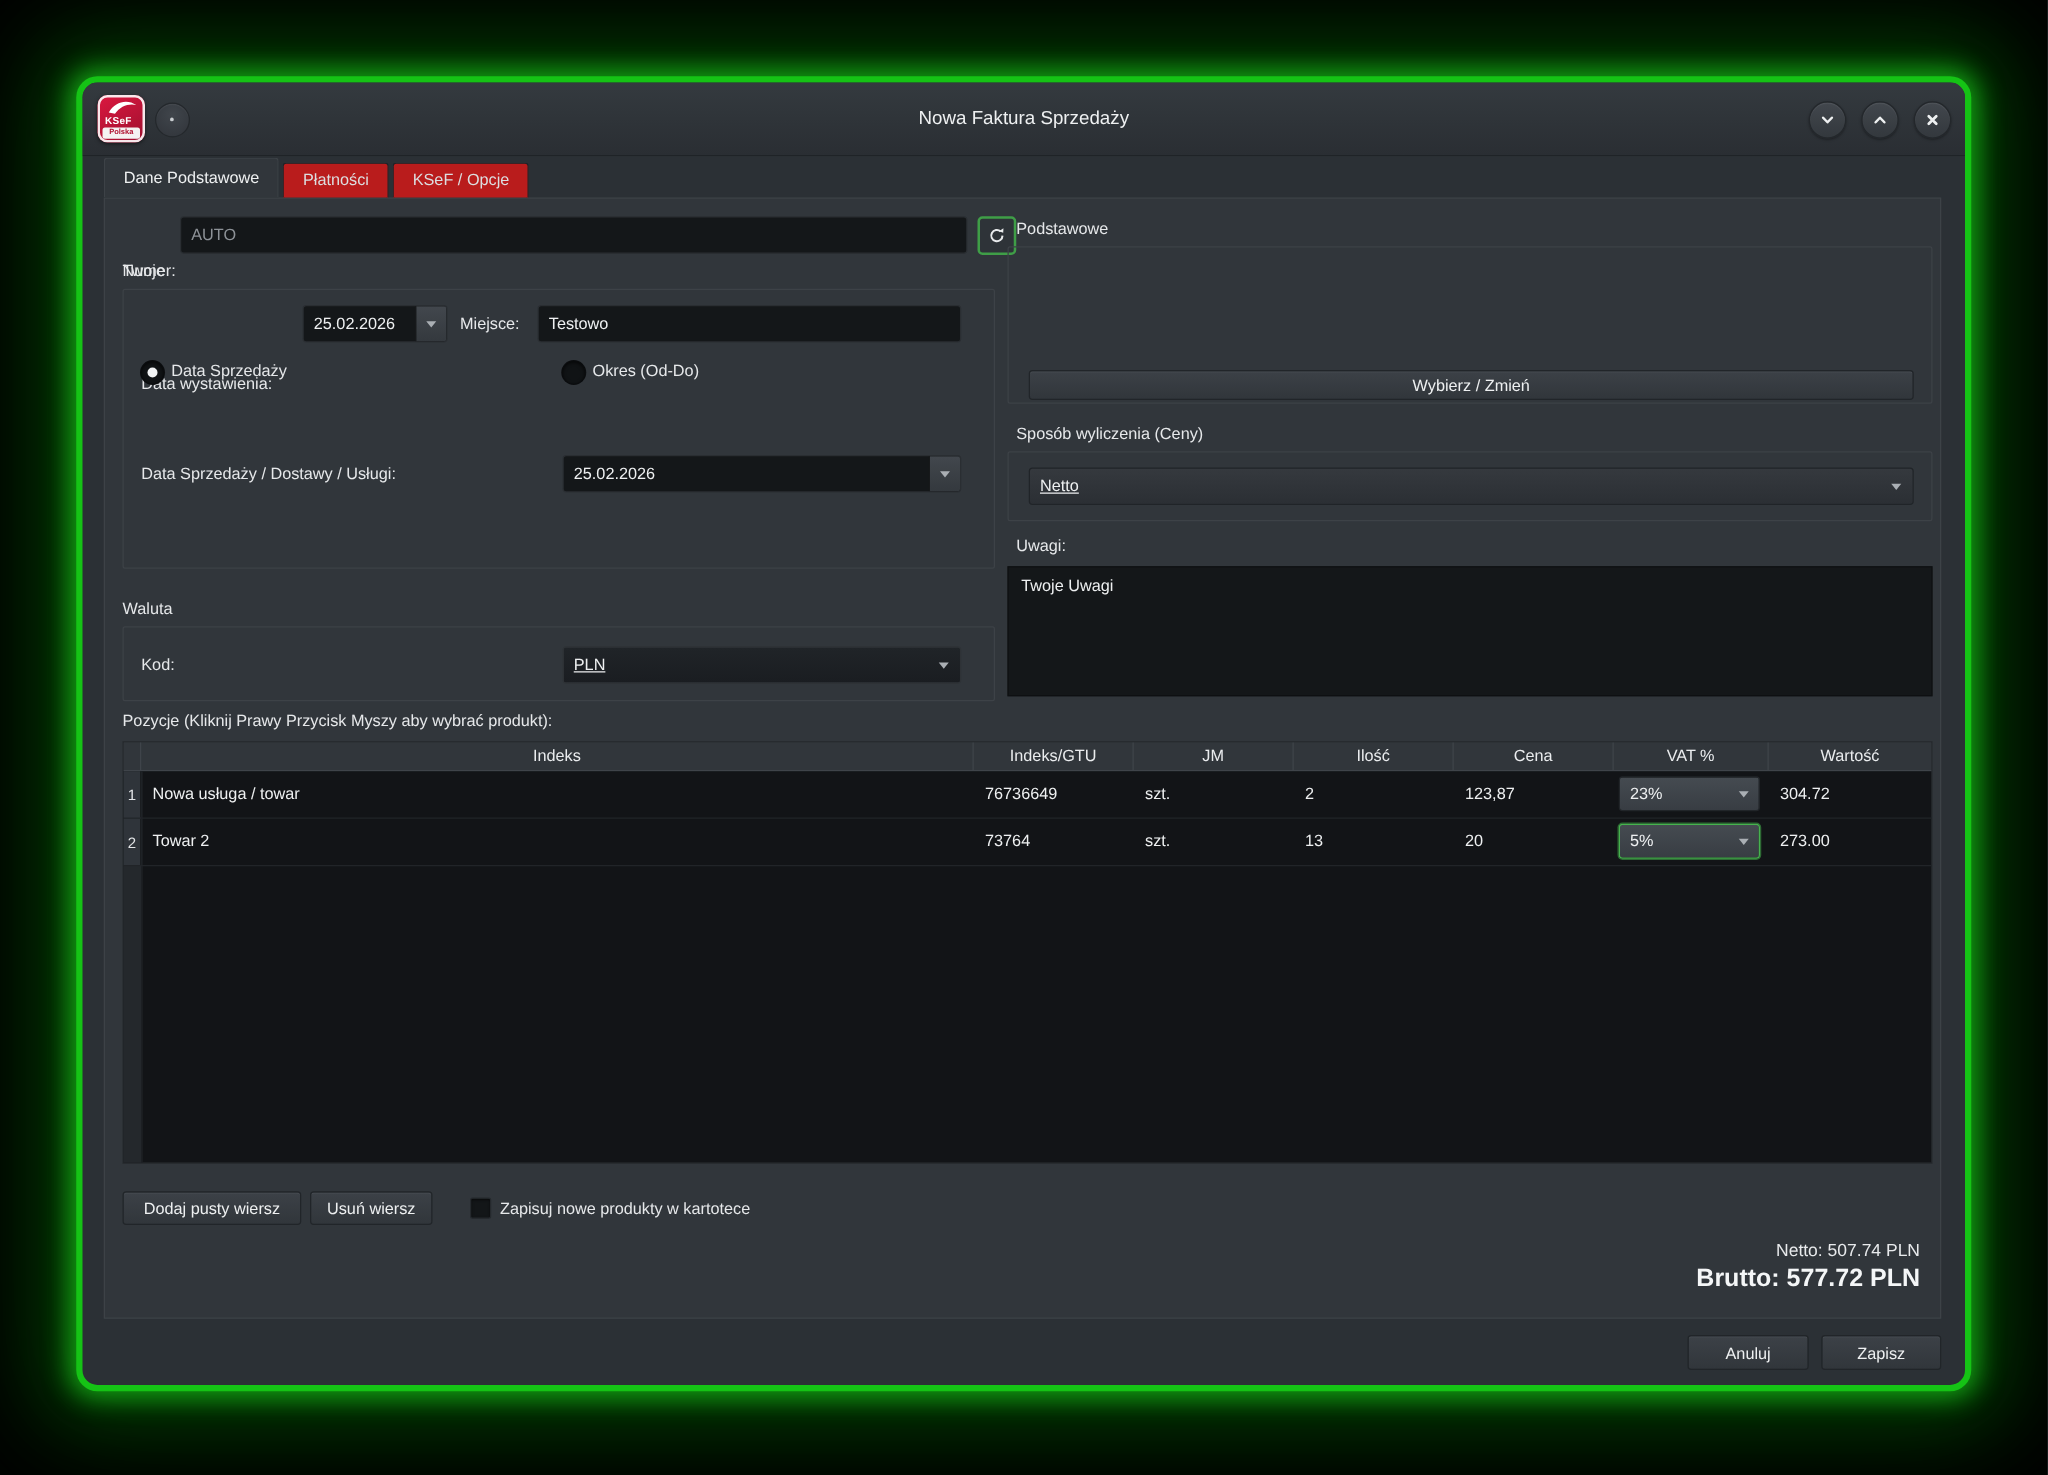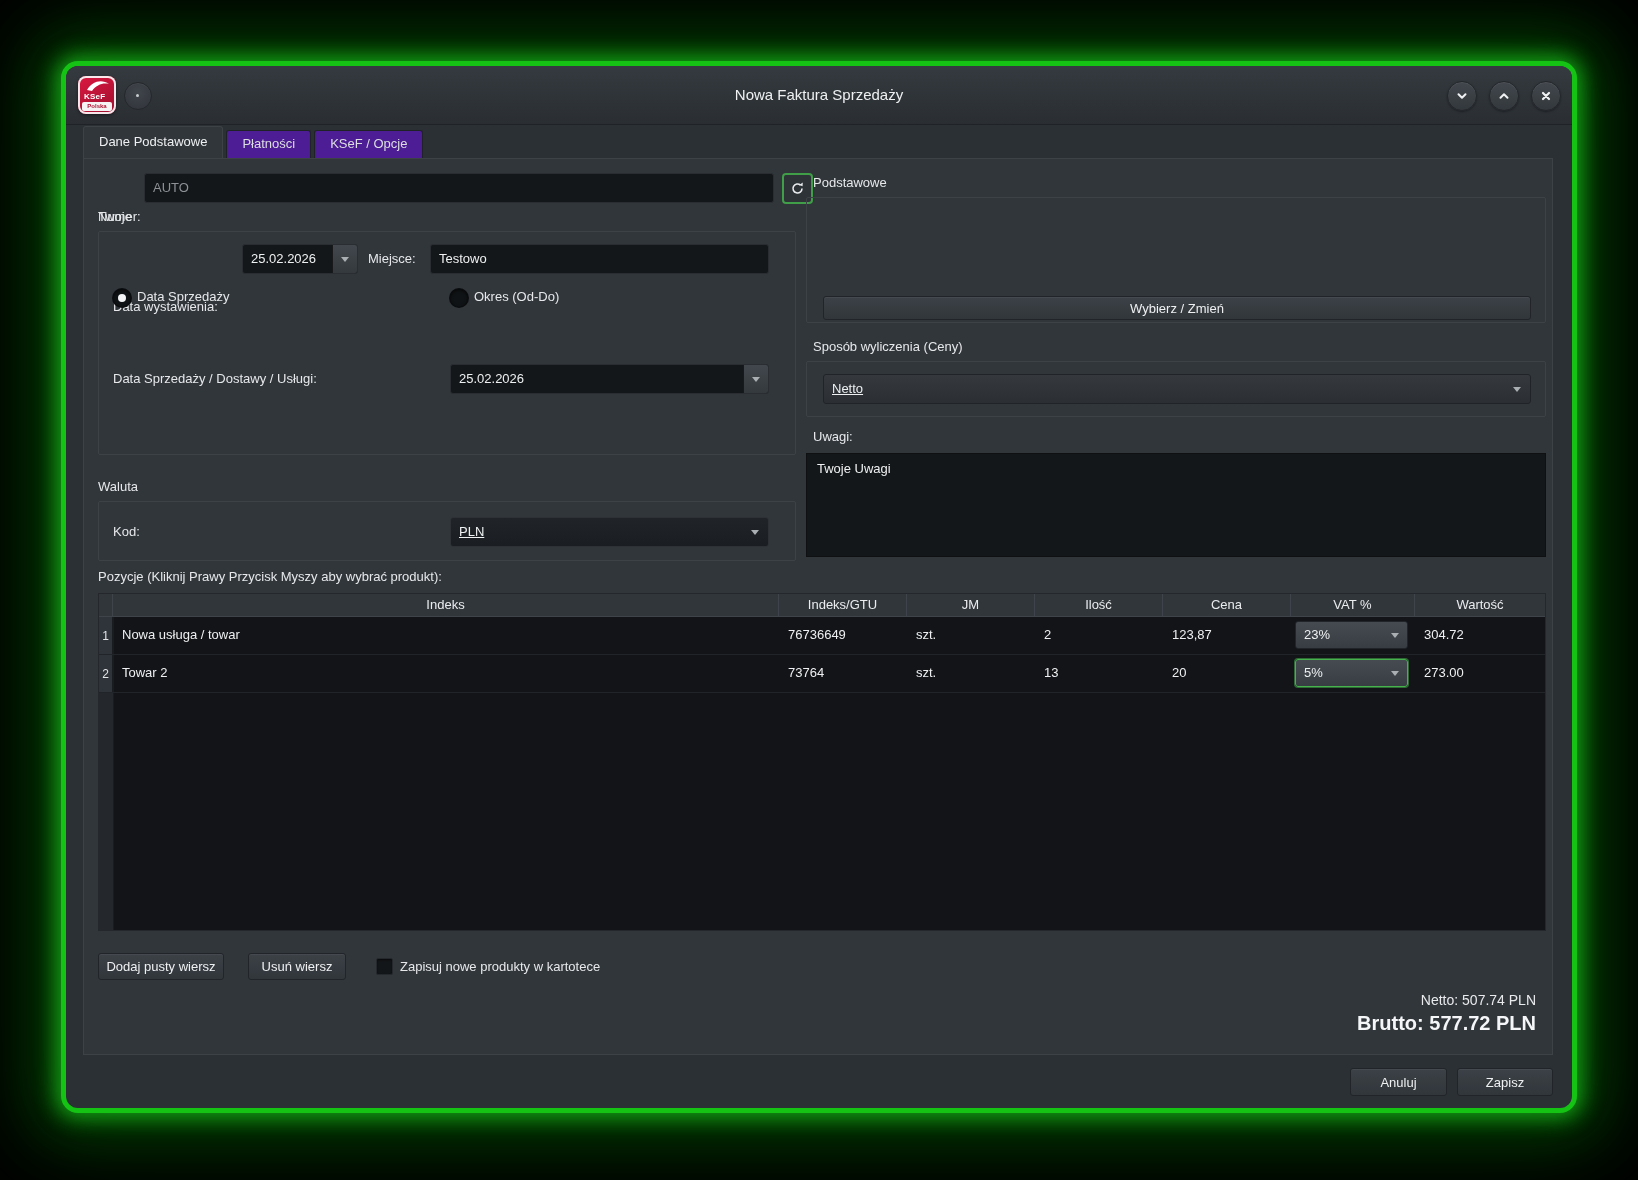--- a/index.html
+++ b/index.html
@@ -52,21 +52,21 @@
     position:absolute; top:15px; width:28px; height:28px; border-radius:50%;
     background:linear-gradient(#42474d,#33383d); border:1px solid #23272b;
     box-shadow:inset 0 1px 1px rgba(255,255,255,.08), 0 1px 2px rgba(0,0,0,.35);
     display:flex; align-items:center; justify-content:center;
   }
   .circle-btn.min { left:1381px; } .circle-btn.max { left:1423px; } .circle-btn.close { left:1465px; }
 
   
   .tabs { position:absolute; left:17px; top:61px; height:31px; display:flex; align-items:flex-end; z-index:3; }
   .tab {
-    background:#4c1d95; border:1px solid #1f2327; border-bottom:none; border-radius:3px 3px 0 0;
+    background:#b91c1c; border:1px solid #1f2327; border-bottom:none; border-radius:3px 3px 0 0;
     height:27px; line-height:26px; padding:0 15px; margin-right:3px; color:#dcdee0;
   }
   .tab.active {
     background:#31363b; border-color:#3d4247; height:31px; line-height:30px; color:#eef0f1;
   }
 
   
   .panel {
     position:absolute; left:17px; top:92px; width:1470px; height:897px;
     background:#31363b; border:1px solid #3d4247; box-sizing:border-box; z-index:2;
@@ -296,21 +296,21 @@
             <div class="vatcombo focused">
               <span>5%</span>
               <span class="tri"></span>
             </div>
           </div>
           <div class="td">273.00</div>
         </div>
       </div>
     </div>
 
-    <div class="btn" style="left:14px; top:794px; width:126px; height:27px;">Dodaj pusty wiersz</div>
+    <div class="btn" style="left:14px; top:794px; width:143px; height:27px;">Dodaj pusty wiersz</div>
     <div class="btn" style="left:164px; top:794px; width:98px; height:27px;">Usuń wiersz</div>
     <div class="chk" style="left:292px; top:799px;"></div>
     <div class="lbl" style="left:316px; top:794px; line-height:27px;">Zapisuj nowe produkty w kartotece</div>
 
     <div class="netto-total">Netto: 507.74 PLN</div>
     <div class="brutto-total">Brutto: 577.72 PLN</div>
   </div>
 
   <div class="btn" style="left:1284px; top:1002px; width:97px; height:28px;">Anuluj</div>
   <div class="btn" style="left:1391px; top:1002px; width:96px; height:28px;">Zapisz</div>

